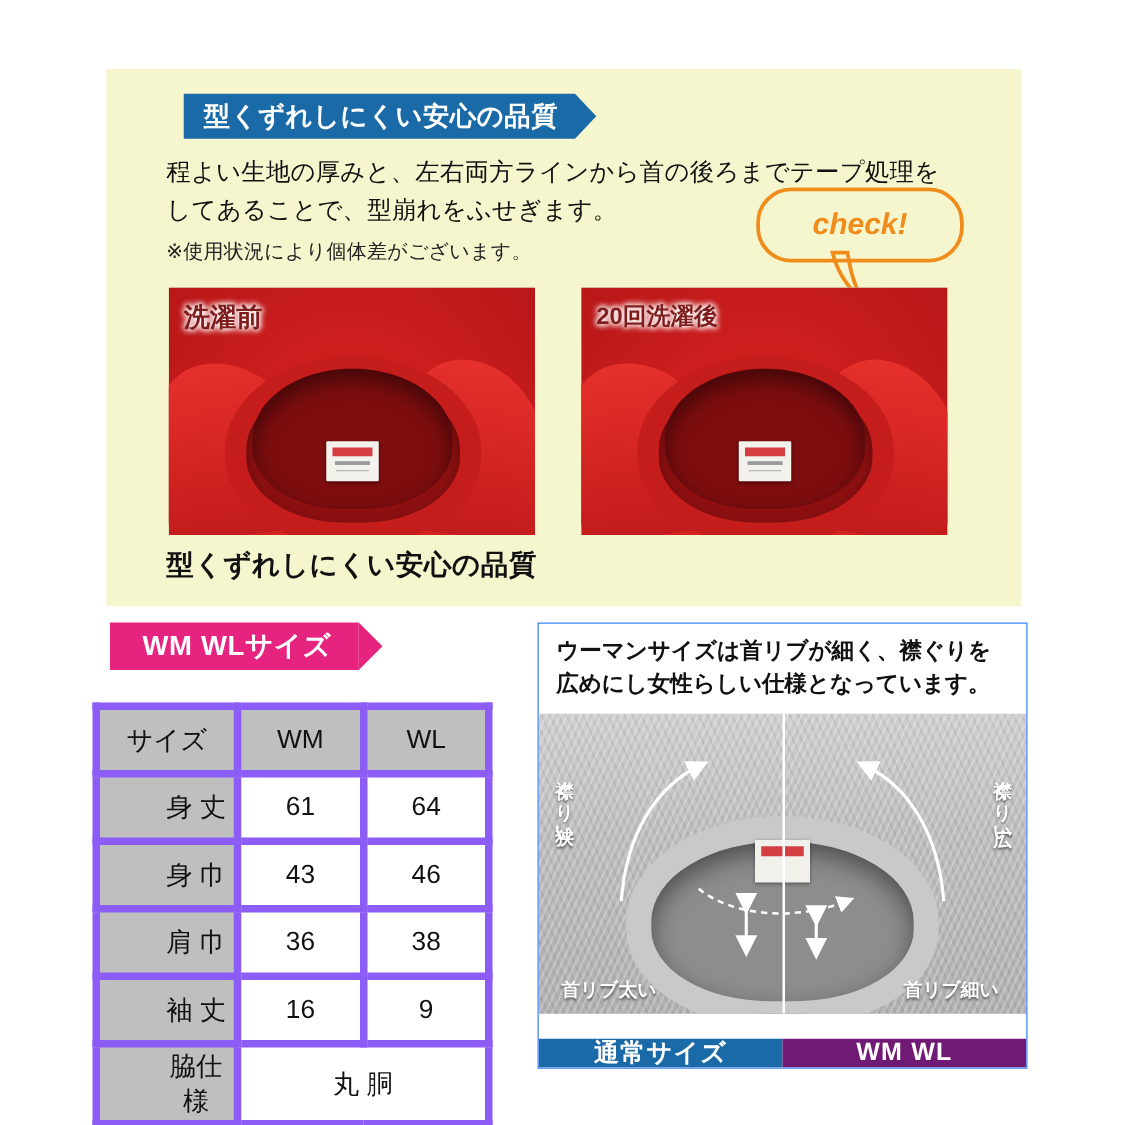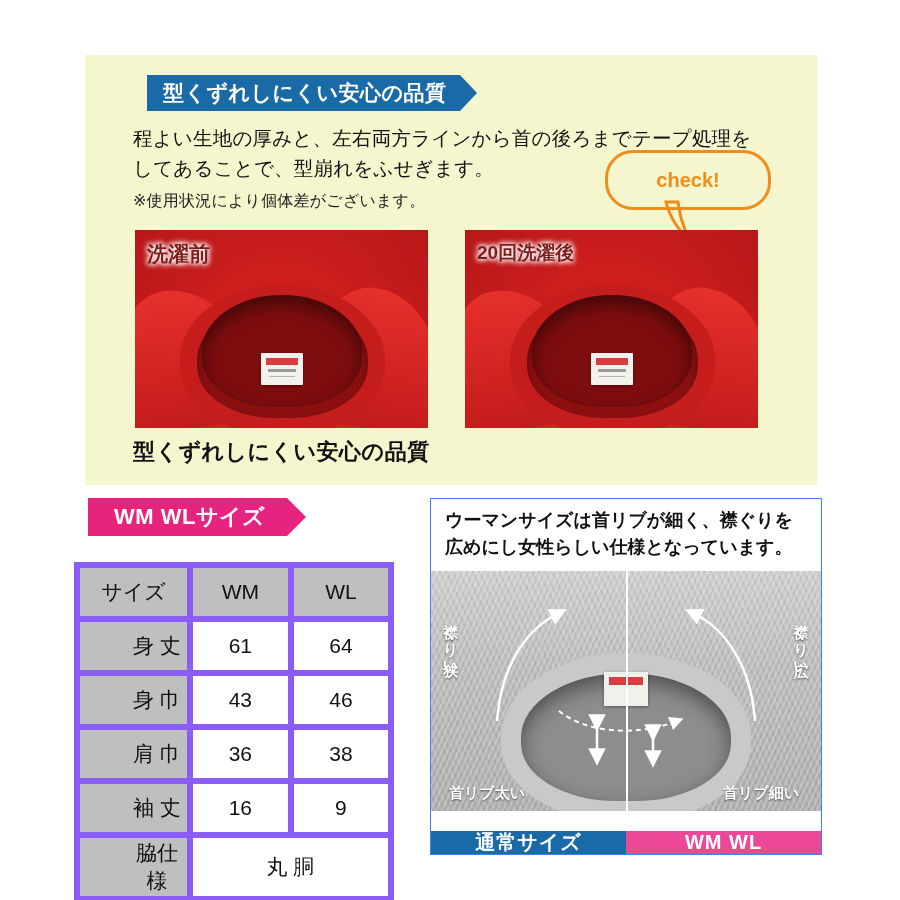--- a/index.html
+++ b/index.html
@@ -79,21 +79,22 @@
     left: 520px;
     top: 95px;
     width: 160px;
     height: 54px;
     border: 3px solid #f08c1c;
     border-radius: 28px;
     display: flex;
     align-items: center;
     justify-content: center;
     color: #f08c1c;
-    font-size: 20px;
+    font-size: 24px;
+    font-style: italic;
     font-weight: bold;
     background: transparent;
   }
   .bubble-tail {
     position: absolute;
     left: 575px;
     top: 145px;
     width: 40px;
     height: 42px;
   }
@@ -361,21 +362,21 @@
     display: flex;
     align-items: center;
     justify-content: center;
     color: #ffffff;
     font-size: 20px;
     font-weight: bold;
     letter-spacing: 1px;
     margin-top: 20px;
   }
   .tab-normal { background: #1a6aa8; }
-  .tab-wm { background: #ec4899; }
+  .tab-wm { background: #701a75; }
 </style>
 </head>
 <body>
 
 <div class="page">
 
   <div class="top-panel">
 
     <div class="ribbon">
       <span>型くずれしにくい安心の品質</span>

